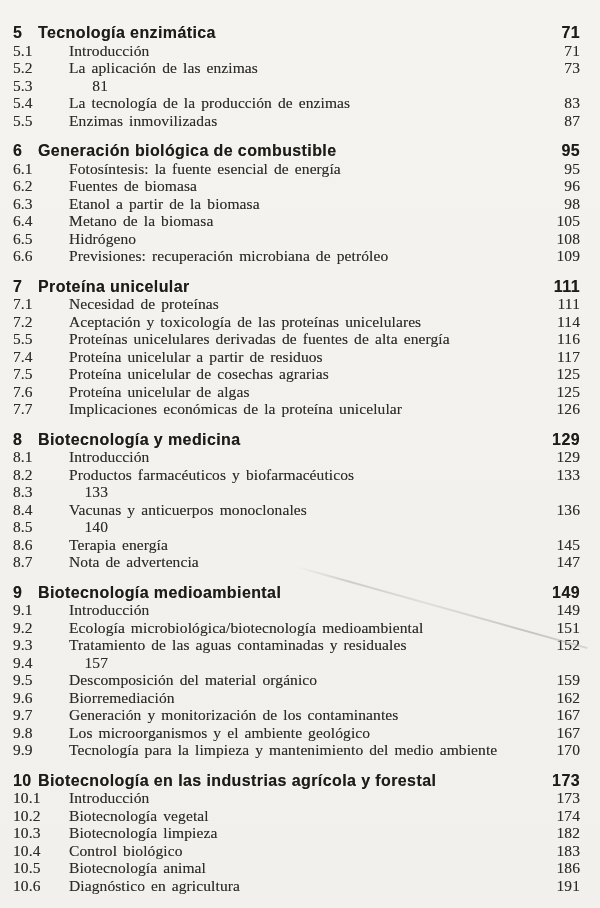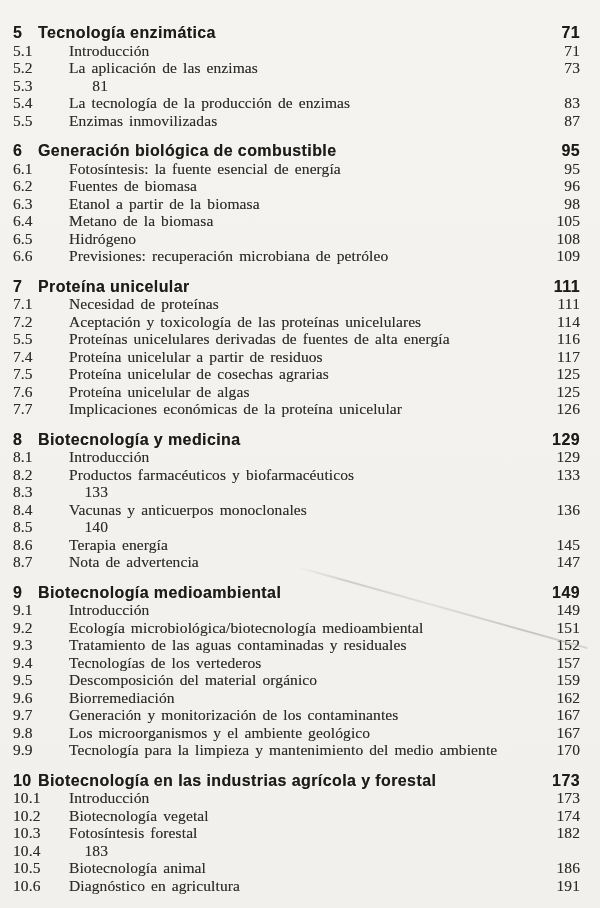--- a/index.html
+++ b/index.html
@@ -308,21 +308,20 @@
   </div>
 
   <div class="row section">
     <span class="sec-num">9.3</span>
     <span class="sec-title">Tratamiento de las aguas contaminadas y residuales</span>
     <span class="sec-page">152</span>
   </div>
 
   <div class="row section">
     <span class="sec-num">9.4</span>
-    <span class="sec-title">Tecnologías de los vertederos</span>
     <span class="sec-page">157</span>
   </div>
 
   <div class="row section">
     <span class="sec-num">9.5</span>
     <span class="sec-title">Descomposición del material orgánico</span>
     <span class="sec-page">159</span>
   </div>
 
   <div class="row section">
@@ -364,26 +363,27 @@
   </div>
 
   <div class="row section">
     <span class="sec-num">10.2</span>
     <span class="sec-title">Biotecnología vegetal</span>
     <span class="sec-page">174</span>
   </div>
 
   <div class="row section">
     <span class="sec-num">10.3</span>
-    <span class="sec-title">Fotosíntesis forestal</span>
+    <span class="sec-title">Biotecnología limpieza</span>
     <span class="sec-page">182</span>
   </div>
 
   <div class="row section">
     <span class="sec-num">10.4</span>
+    <span class="sec-title">Control biológico</span>
     <span class="sec-page">183</span>
   </div>
 
   <div class="row section">
     <span class="sec-num">10.5</span>
     <span class="sec-title">Biotecnología animal</span>
     <span class="sec-page">186</span>
   </div>
 
   <div class="row section">

